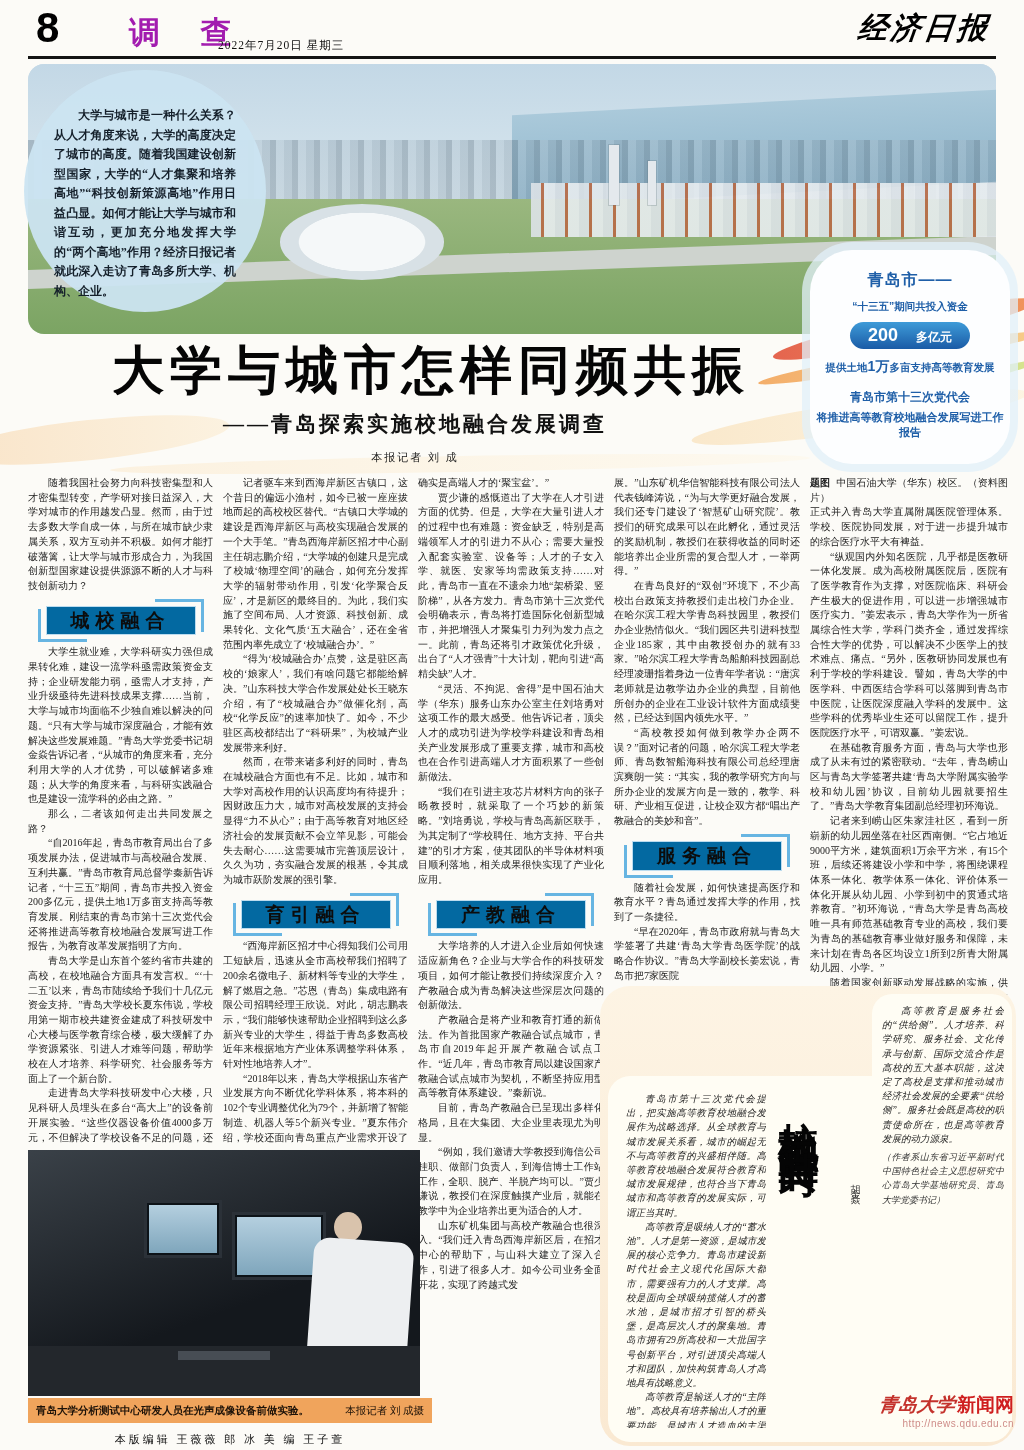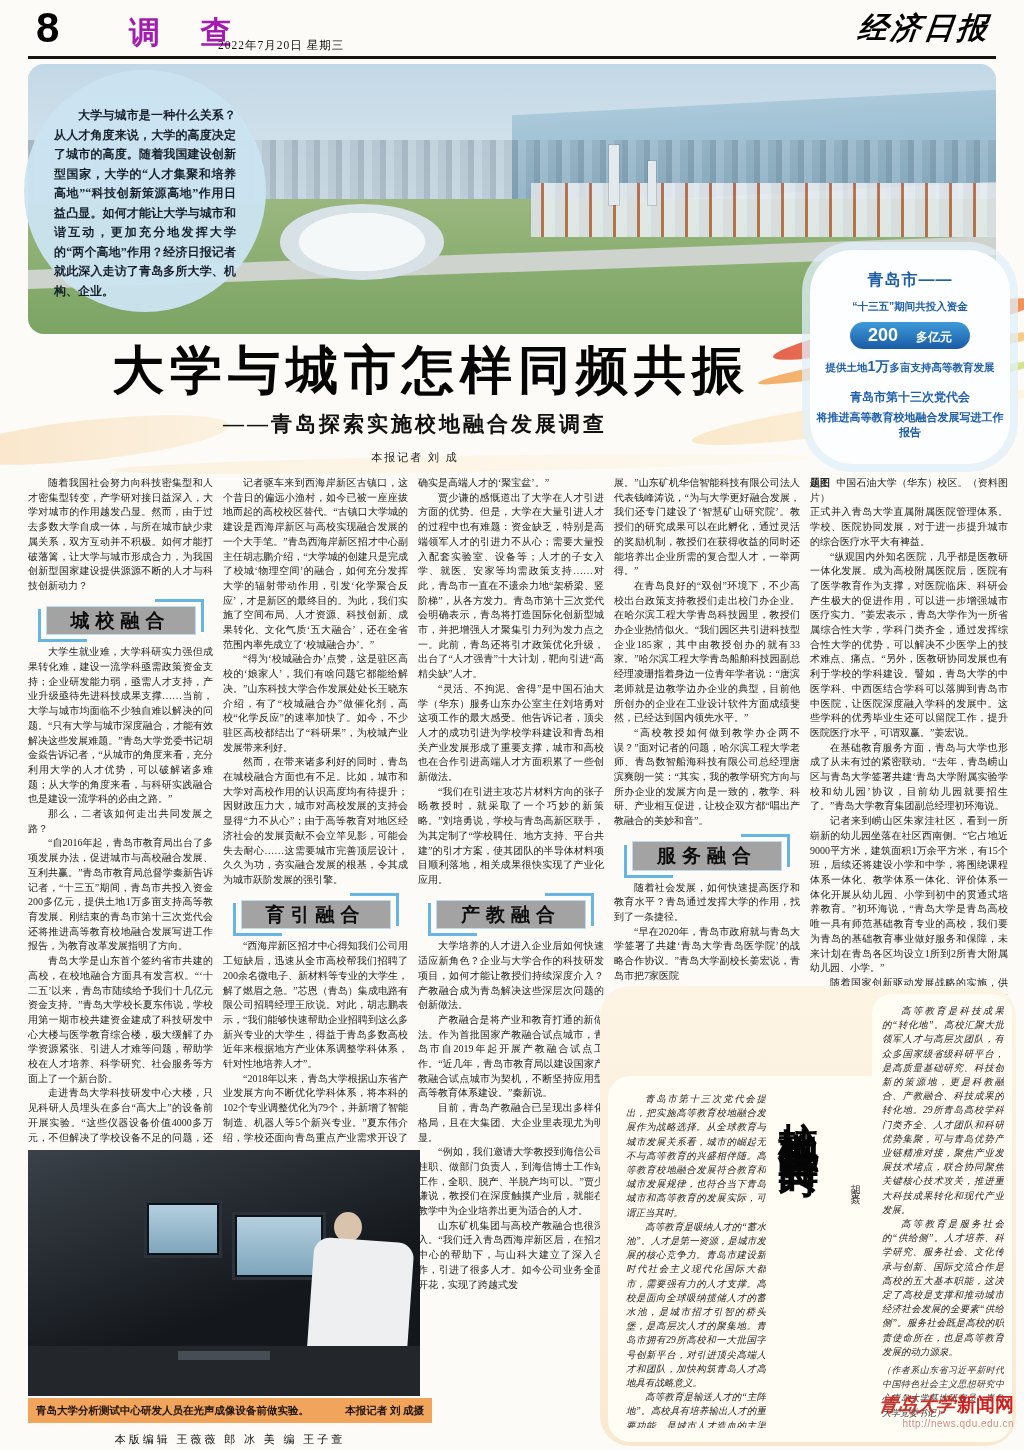--- a/index.html
+++ b/index.html
@@ -79,41 +79,41 @@
   .cont{text-indent:0;}
   .c1{left:28px; top:476px;width:185px;height:670px;}
   .c2{left:223px;top:476px;width:185px;height:670px;}
   .c3{left:418px;top:476px;width:186px;height:916px;}
   .c4{left:614px;top:476px;width:186px;height:598px;}
   .c5{left:810px;top:476px;width:198px;height:526px;}
   .top-caption{font-size:10px;margin-bottom:4px;text-indent:0;}
   .top-caption .lbl{font-weight:900;font-family:"Liberation Sans",sans-serif;margin-right:6px;}
   .sec-box{position:relative;width:148px;margin:12px auto 10px;padding:7px 0 6px;text-align:center;
            font-family:"Liberation Sans",sans-serif;font-size:19px;font-weight:800;letter-spacing:6px;
-           color:#0c0c0c;border:1px solid #bcdcef;background:#a3a3a3;}
+           color:#0c0c0c;border:1px solid #bcdcef;background:#0369a1;}
   .sec-box::before{content:"";position:absolute;right:-9px;top:-8px;width:46px;height:30px;
                    border-top:3px solid #67b5e2;border-right:3px solid #67b5e2;}
   .sec-box::after{content:"";position:absolute;left:-9px;bottom:-8px;width:46px;height:30px;
                   border-bottom:3px solid #67b5e2;border-left:3px solid #67b5e2;}
   
   .photo-lab{position:absolute;left:28px;top:1150px;width:392px;height:246px;overflow:hidden;
              background:linear-gradient(160deg,#3a4148,#14181d 60%);}
   .lab-mon{position:absolute;background:#0d1318;border:3px solid #2b3138;}
   .lab-scr{position:absolute;inset:2px;background:linear-gradient(#b4cfdf,#7fa6bc);}
   .m1{left:116px;top:50px;width:72px;height:52px;}
   .m2{left:204px;top:62px;width:88px;height:62px;}
   .lab-head{position:absolute;left:306px;top:62px;width:28px;height:30px;border-radius:50%;background:#d9c3ac;}
   .lab-body{position:absolute;left:282px;top:90px;width:100px;height:134px;border-radius:16px;
             background:#edeff1;transform:rotate(4deg);}
   .lab-desk{position:absolute;left:0;top:196px;width:100%;height:50px;background:#23272c;}
   .lab-kb{position:absolute;left:150px;top:201px;width:92px;height:9px;background:#474d54;}
   .cap-bar{position:absolute;left:28px;top:1398px;width:404px;height:25px;background:#f0a45c;
            display:flex;align-items:center;justify-content:space-between;padding:0 8px;box-sizing:border-box;}
   .cap-bar .cap{font-size:10.5px;font-weight:700;color:#1d1208;}
-  .cap-bar .credit{font-size:10.5px;color:#1d1208;font-weight:bold;}
+  .cap-bar .credit{font-size:10.5px;color:#1d1208;}
   .editors{position:absolute;left:28px;top:1432px;width:404px;text-align:center;font-size:11px;
            letter-spacing:3px;color:#111;}
   
   .cm-wash{position:absolute;left:600px;top:986px;width:416px;height:460px;border-radius:30px;
            background:linear-gradient(#fdf4e4,#fae9d2);z-index:1;}
   .cm-box{position:absolute;left:608px;top:1076px;width:404px;height:366px;border-radius:22px;
           background:#fffdf4;z-index:2;}
   .cm-ext{position:absolute;left:872px;top:994px;width:140px;height:150px;border-radius:20px;
           background:#fffdf4;z-index:2;}
   .cm-col{position:absolute;z-index:3;overflow:hidden;font-style:italic;font-size:9.5px;
@@ -282,21 +282,20 @@
   <div class="cm-ext"></div>
   <div class="cm-col cm-left">
       <p class="para">青岛市第十三次党代会提出，把实施高等教育校地融合发展作为战略选择。从全球教育与城市发展关系看，城市的崛起无不与高等教育的兴盛相伴随。高等教育校地融合发展符合教育和城市发展规律，也符合当下青岛城市和高等教育的发展实际，可谓正当其时。</p>
       <p class="para">高等教育是吸纳人才的“蓄水池”。人才是第一资源，是城市发展的核心竞争力。青岛市建设新时代社会主义现代化国际大都市，需要强有力的人才支撑。高校是面向全球吸纳揽储人才的蓄水池，是城市招才引智的桥头堡，是高层次人才的聚集地。青岛市拥有29所高校和一大批国字号创新平台，对引进顶尖高端人才和团队，加快构筑青岛人才高地具有战略意义。</p>
       <p class="para">高等教育是输送人才的“主阵地”。高校具有培养输出人才的重要功能，是城市人才造血的主渠道，是城市发展的人才“基本盘”和最大红利，同时也是青岛面向全国招引优秀大学毕业生的主阵地。</p>
     </div>
   <div class="cm-title">校地融合正当其时</div>
   <div class="cm-author">胡金焱</div>
   <div class="cm-col cm-right">
     <div>
-        <p class="para">高等教育是科技成果的“转化地”。高校汇聚大批领军人才与高层次团队，有众多国家级省级科研平台，是高质量基础研究、科技创新的策源地，更是科教融合、产教融合、科技成果的转化地。29所青岛高校学科门类齐全、人才团队和科研优势集聚，可与青岛优势产业链精准对接，聚焦产业发展技术堵点，联合协同聚焦关键核心技术攻关，推进重大科技成果转化和现代产业发展。</p>
         <p class="para">高等教育是服务社会的“供给侧”。人才培养、科学研究、服务社会、文化传承与创新、国际交流合作是高校的五大基本职能，这决定了高校是支撑和推动城市经济社会发展的全要素“供给侧”。服务社会既是高校的职责使命所在，也是高等教育发展的动力源泉。</p>
       </div>
     <p class="cm-sign">（作者系山东省习近平新时代中国特色社会主义思想研究中心青岛大学基地研究员、青岛大学党委书记）</p>
   </div>
 
   <div class="wm">
     <div class="wm-line">
       <span class="wm-callig">青岛大学</span>
       <span class="wm-block">新闻网</span>
     </div>

